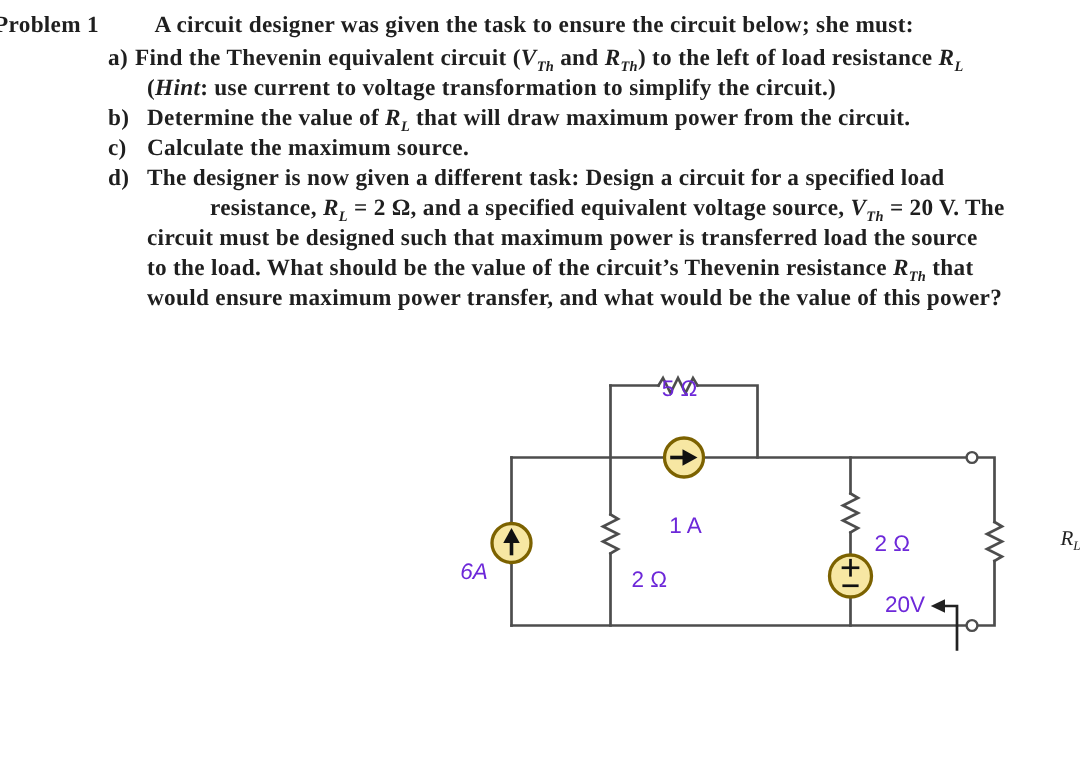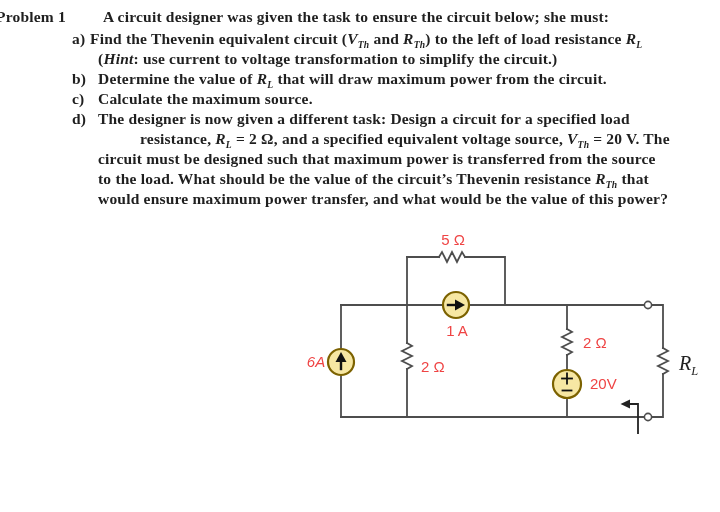--- a/index.html
+++ b/index.html
@@ -9,26 +9,26 @@
   }
   .tline{
     position:absolute;white-space:nowrap;
     font-size:15.5px;font-weight:bold;color:#1f1f1f;letter-spacing:0.2px;
   }
   .tline sub{font-size:0.62em;line-height:0;}
   .tline i{font-weight:bold;}
   .clabel{
     position:absolute;white-space:nowrap;
     font-family:"Liberation Sans", sans-serif;
-    font-size:15px;color:#ef4444;
+    font-size:15px;color:#6d28d9;margin-top:20px;
   }
   .center{transform:translateX(-50%);}
   .rl{
     position:absolute;white-space:nowrap;
-    font-family:"Liberation Serif", serif;font-size:20px;color:#222;
+    font-family:"Liberation Serif", serif;font-size:14px;color:#222;margin-left:28px;
   }
   .rl i sub{font-size:0.62em;}
   svg{position:absolute;left:0;top:0;}
 </style>
 </head>
 <body>
 
 <div>
 
   <span class="tline" style="left:-4px;top:8px;">Problem 1</span>
@@ -40,21 +40,21 @@
 
   <span class="tline" style="left:72px;top:70px;">b)</span>
   <span class="tline" style="left:98px;top:70px;">Determine the value of <i>R</i><sub><i>L</i></sub> that will draw maximum power from the circuit.</span>
 
   <span class="tline" style="left:72px;top:90px;">c)</span>
   <span class="tline" style="left:98px;top:90px;">Calculate the maximum source.</span>
 
   <span class="tline" style="left:72px;top:110px;">d)</span>
   <span class="tline" style="left:98px;top:110px;">The designer is now given a different task: Design a circuit for a specified load</span>
   <span class="tline" style="left:116px;top:130px;margin-left:24px;">resistance, <i>R</i><sub><i>L</i></sub> = 2 Ω, and a specified equivalent voltage source, <i>V</i><sub><i>Th</i></sub> = 20 V. The</span>
-  <span class="tline" style="left:98px;top:150px;">circuit must be designed such that maximum power is transferred from the source</span>
+  <span class="tline" style="left:98px;top:150px;">circuit must be designed such that maximum power is transferred load the source</span>
   <span class="tline" style="left:98px;top:170px;text-align:right;">to the load. What should be the value of the circuit’s Thevenin resistance <i>R</i><sub><i>Th</i></sub> that</span>
   <span class="tline" style="left:98px;top:190px;">would ensure maximum power transfer, and what would be the value of this power?</span>
 
   <svg width="720" height="512" viewBox="0 0 720 512" fill="none" stroke-linecap="square">
 
     <g stroke="#4d4d4d" stroke-width="1.8">
 
       <path d="M341 305 H644"></path>
 
       <path d="M341 417 H644"></path>

